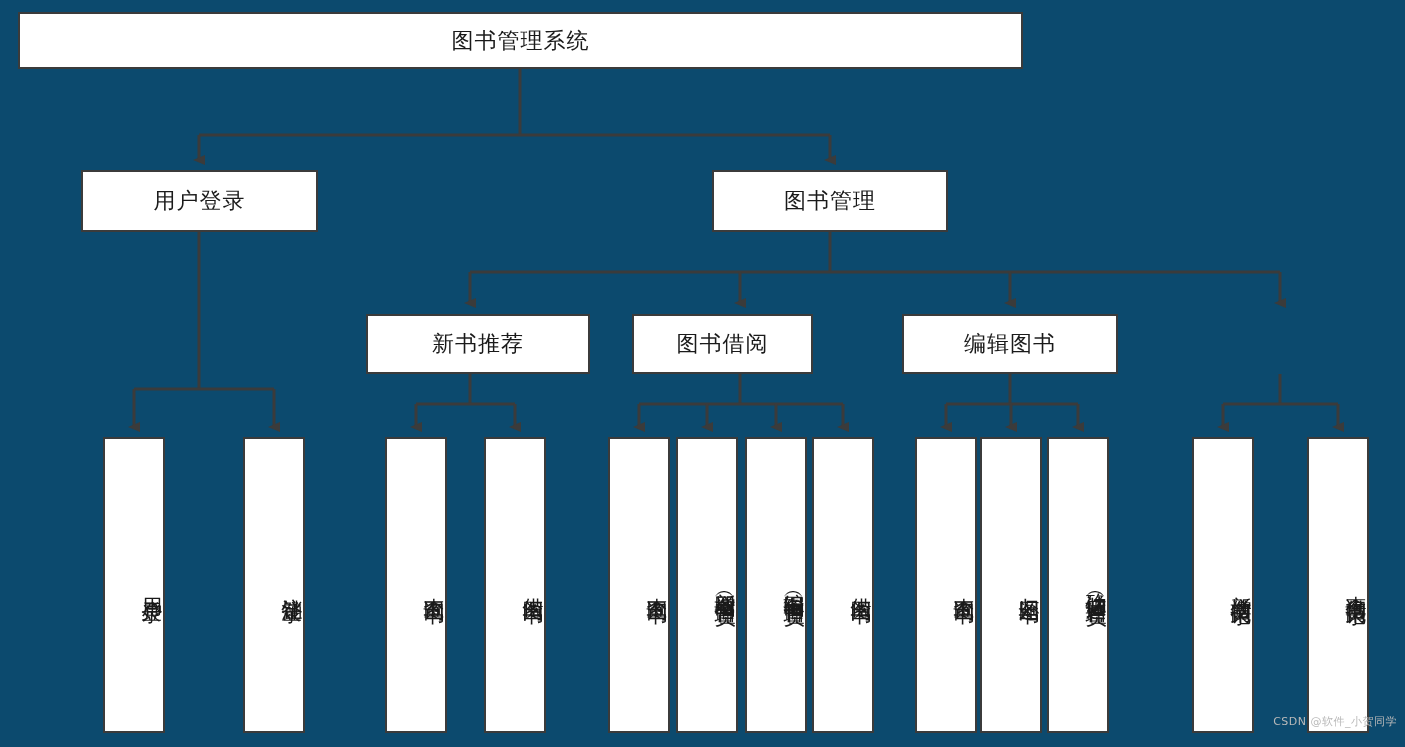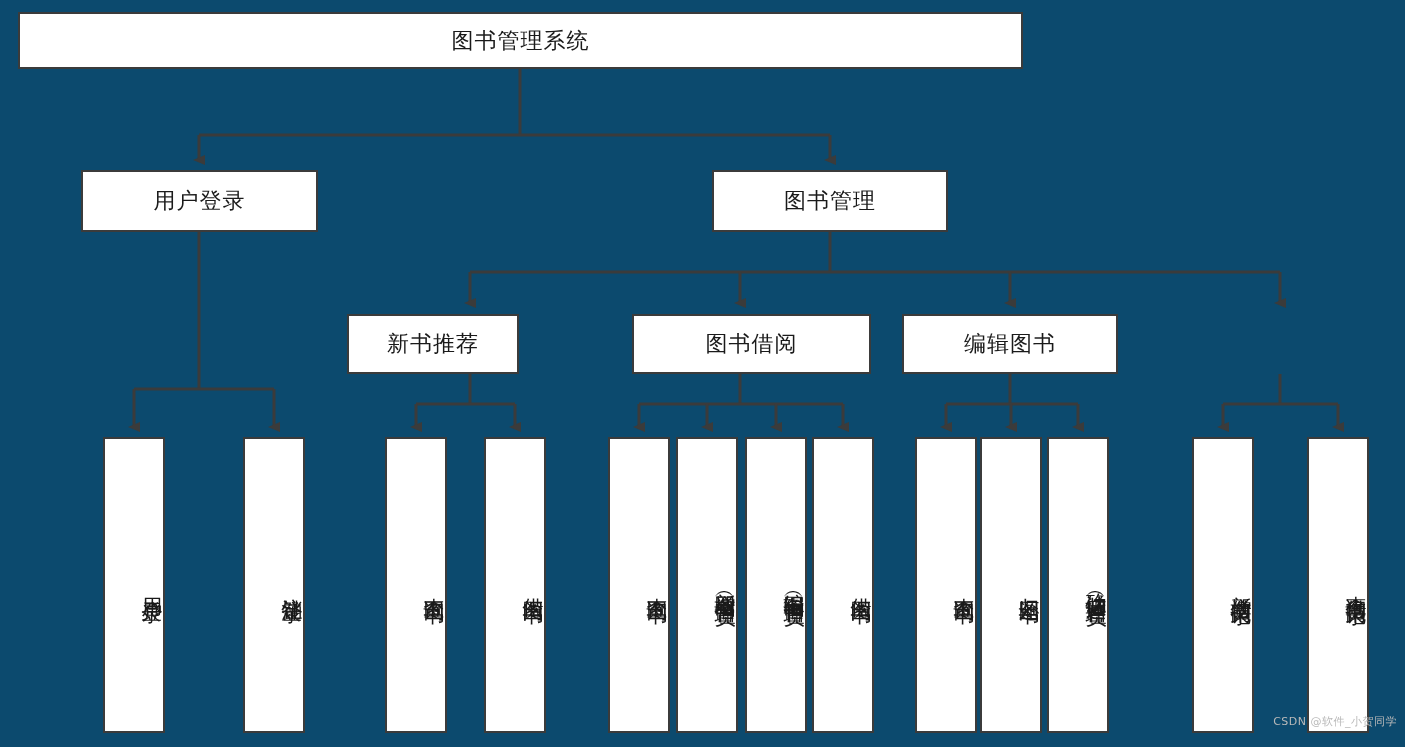--- a/index.html
+++ b/index.html
@@ -131,24 +131,24 @@
     <span class="label">图书管理系统</span>
   </div>
 
   <div class="node horiz" style="left:81px; top:170px; width:237px; height:62px;">
     <span class="label">用户登录</span>
   </div>
   <div class="node horiz" style="left:712px; top:170px; width:236px; height:62px;">
     <span class="label">图书管理</span>
   </div>
 
-  <div class="node horiz" style="left:347px; top:314px; width:172px; height:60px;">
+  <div class="node horiz" style="left:366px; top:314px; width:224px; height:60px;">
     <span class="label">新书推荐</span>
   </div>
-  <div class="node horiz" style="left:632px; top:314px; width:239px; height:60px;">
+  <div class="node horiz" style="left:632px; top:314px; width:181px; height:60px;">
     <span class="label">图书借阅</span>
   </div>
   <div class="node horiz" style="left:902px; top:314px; width:216px; height:60px;">
     <span class="label">编辑图书</span>
   </div>
 
   <div class="node vert" style="left:103px; top:437px; width:62px; height:296px;">
     <span class="label">用户登录</span>
   </div>
   <div class="node vert" style="left:243px; top:437px; width:62px; height:296px;">

